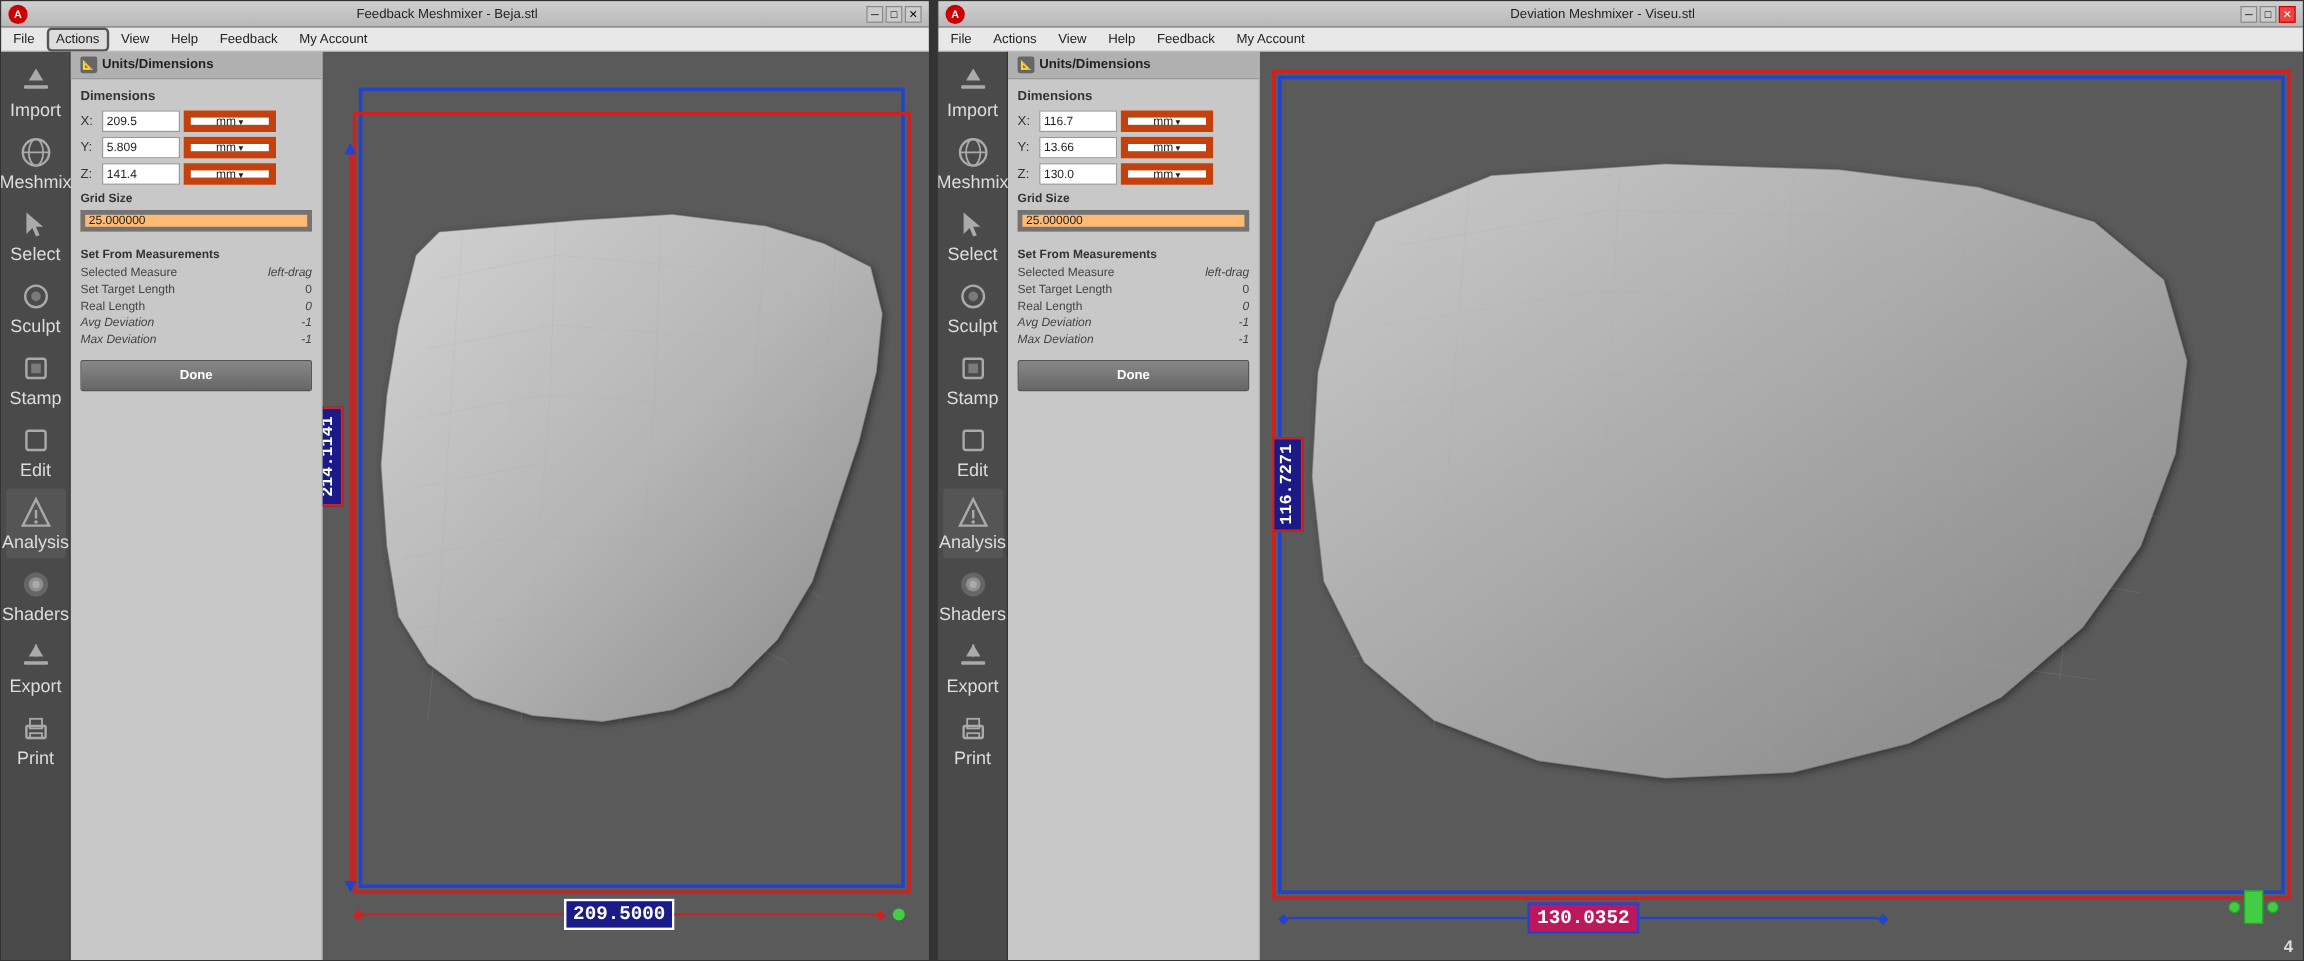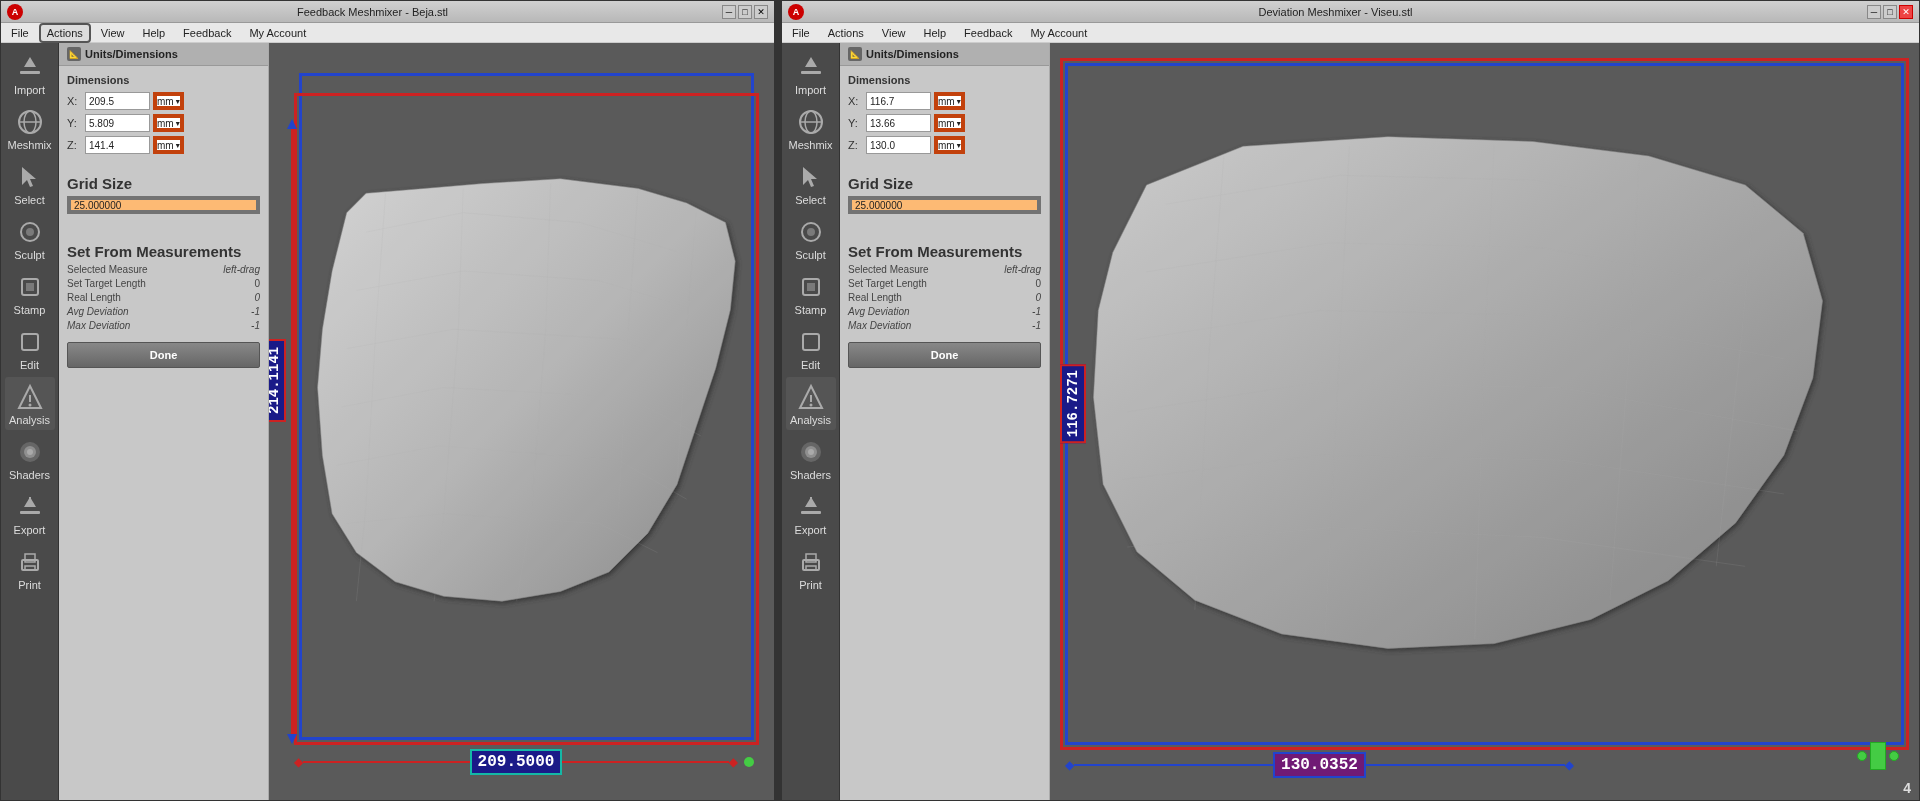--- a/index.html
+++ b/index.html
@@ -109,21 +109,21 @@
     }
     .tool-btn {
       width: 50px;
       display: flex;
       flex-direction: column;
       align-items: center;
       padding: 4px 2px;
       cursor: pointer;
       border-radius: 3px;
       color: #ddd;
-      font-size: 11px;
+      font-size: 15px;
       text-align: center;
     }
     .tool-btn.active { background: #555; }
     .tool-icon {
       width: 32px;
       height: 32px;
       display: flex;
       align-items: center;
       justify-content: center;
       margin-bottom: 1px;
@@ -186,48 +186,48 @@
       height: 18px;
       background: white;
       border: 1px solid #999;
       font-size: 10px;
       padding: 1px 3px;
       color: #222;
     }
     .field-unit {
       margin-left: 3px;
       background: white;
-      border: 4px solid #c2410c;
+      border: 6px solid #c2410c;
       height: 18px;
       font-size: 10px;
-      padding: 0 0;
+      padding: 0 21px;
       color: #222;
       display: flex;
       align-items: center;
       gap: 2px;
       cursor: pointer;
     }
     .field-unit::after { content: '▾'; font-size: 8px; }
 
     .grid-size-input {
       width: 100%;
       height: 18px;
       background: #fdba74;
       border: 4px solid #737373;
       font-size: 10px;
       padding: 1px 3px;
       color: #222;
       margin-bottom: 8px;
     }
 
     .section-label {
-      font-size: 15px;
+      font-size: 10px;
       font-weight: bold;
       color: #333;
-      margin: 21px 0 4px 0;
+      margin: 6px 0 4px 0;
     }
 
     .meas-row {
       display: flex;
       justify-content: space-between;
       margin-bottom: 3px;
     }
     .meas-key {
       font-size: 10px;
       color: #444;
@@ -481,21 +481,21 @@
           <div style="position:absolute; top:-4px; left:-4px; width:10px; height:10px; background:#2244cc; clip-path:polygon(50% 0%, 100% 100%, 0% 100%)"></div>
           <div style="position:absolute; bottom:-4px; left:-4px; width:10px; height:10px; background:#2244cc; clip-path:polygon(0% 0%, 100% 0%, 50% 100%)"></div>
         </div>
       </div>
 
       <div style="position:absolute; left:5px; top:50%; transform:translateY(-50%) rotate(-90deg); background:#1a1a88; color:white; font-size:14px; font-weight:bold; font-family:'Courier New',monospace; padding:2px 6px; border:2px solid #cc2222; white-space:nowrap; transform-origin:left center;">214.1141</div>
 
       <div style="position:absolute; bottom:25px; left:25px; right:20px; display:flex; align-items:center;">
         <div style="color:#cc2222; font-size:12px;">◆</div>
         <div style="flex:1; height:2px; background:#cc2222;"></div>
-        <div style="background:#1a1a88; color:white; font-size:16px; font-weight:bold; font-family:'Courier New',monospace; padding:2px 6px; border:2px solid #14b8a6;">209.5000</div>
+        <div style="background:#1a1a88; color:white; font-size:16px; font-weight:bold; font-family:'Courier New',monospace; padding:2px 6px; border:2px solid #ffffff;">209.5000</div>
         <div style="flex:1; height:2px; background:#cc2222;"></div>
         <div style="color:#cc2222; font-size:12px;">◆</div>
         <div style="width:10px; height:10px; background:#44cc44; border-radius:50%; margin-left:6px;"></div>
       </div>
     </div>
   </div>
 </div>
 
 <div class="divider"></div>
 
@@ -694,21 +694,21 @@
         <path d="M 180 50 L 165 250 L 150 520 M 310 40 L 300 250 L 285 545 M 460 38 L 450 250 L 440 550 M 610 55 L 600 250 L 580 510 M 730 90 L 715 250 L 690 475" fill="none" stroke="#aaa" stroke-width="0.3" opacity="0.5"></path>
       </svg>
 
       <div style="position:absolute; left:10px; top:15px; bottom:50px; display:flex; align-items:center; justify-content:center;">
         <div style="writing-mode:vertical-rl; transform:rotate(180deg); background:#1a1a88; color:white; font-size:14px; font-weight:bold; font-family:'Courier New',monospace; padding:4px 3px; border:2px solid #cc2222; white-space:nowrap;">116.7271</div>
       </div>
 
       <div style="position:absolute; bottom:22px; left:15px; right:80px; display:flex; align-items:center;">
         <div style="color:#2244cc; font-size:12px;">◆</div>
         <div style="flex:0.3; height:2px; background:#2244cc;"></div>
-        <div style="background:#701a75; color:white; font-size:16px; font-weight:bold; font-family:'Courier New',monospace; padding:2px 6px; border:2px solid #2244cc;">130.0352</div>
+        <div style="background:#be185d; color:white; font-size:16px; font-weight:bold; font-family:'Courier New',monospace; padding:2px 6px; border:2px solid #2244cc;">130.0352</div>
         <div style="flex:0.3; height:2px; background:#2244cc;"></div>
         <div style="color:#2244cc; font-size:12px;">◆</div>
       </div>
 
       <div style="position:absolute; right:20px; bottom:30px; display:flex; align-items:center; gap:3px;">
         <div style="width:10px; height:10px; background:#44cc44; border-radius:50%; border:1px solid #22aa22;"></div>
         <div style="width:16px; height:28px; background:#44cc44; border:1px solid #22aa22;"></div>
         <div style="width:10px; height:10px; background:#44cc44; border-radius:50%; border:1px solid #22aa22;"></div>
       </div>
 

